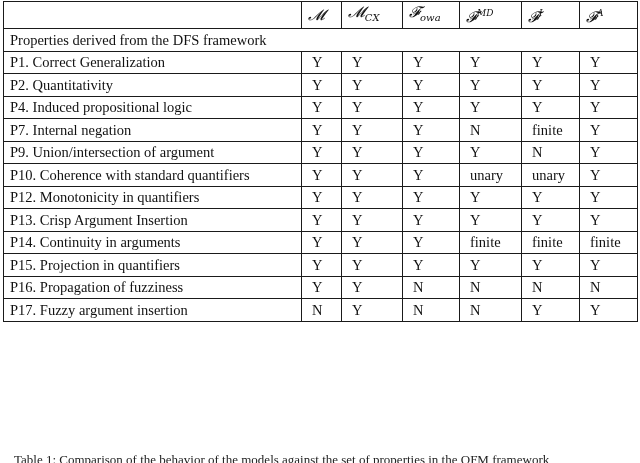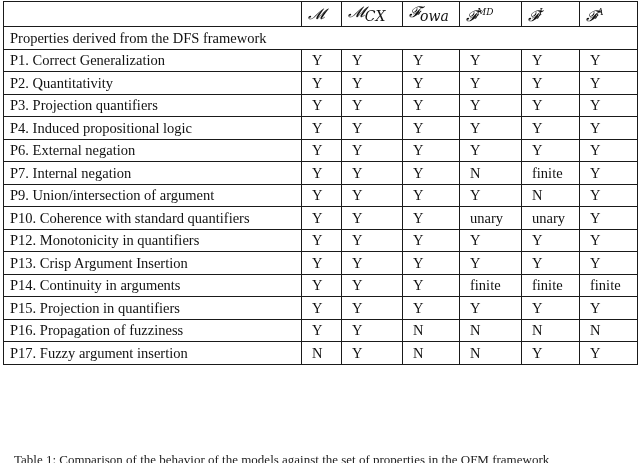--- a/index.html
+++ b/index.html
@@ -6,21 +6,21 @@
   body { width: 640px; height: 463px; overflow: hidden; position: relative;
          font-family: "Liberation Serif", "DejaVu Serif", serif; color: #111; }
   table.cmp { position: absolute; left: 3px; top: 1px; border-collapse: collapse;
               width: 634px; table-layout: fixed; font-size: 14.5px; }
   table.cmp td, table.cmp th { border: 1.5px solid #1a1a1a; height: 21.5px; padding: 0 0 0 6px;
               font-weight: normal; text-align: left; white-space: nowrap; overflow: hidden; line-height: 20px; }
   table.cmp td.v { padding-left: 10px; }
   col.c0 { width: 298px; } col.c1 { width: 40px; } col.c2 { width: 61px; }
   col.c3 { width: 57px; } col.c4 { width: 62px; } col.c5 { width: 58px; } col.c6 { width: 58px; }
   th.h { font-style: italic; font-family: "DejaVu Serif", serif; font-size: 15px; padding-left: 8px; }
-  th.h sub { font-size: 14px; font-style: italic; }
+  th.h sub { font-size: 10px; font-style: italic; }
   th.h sup { font-size: 9px; font-style: italic; vertical-align: 6px; }
   tr.section td { border-left: 1.5px solid #1a1a1a; margin-left: 44px; }
   .caption { position: absolute; left: 14px; top: 452px; font-size: 13px; color: #222;
              white-space: nowrap; }
 </style>
 </head>
 <body>
 
 <table class="cmp">
   <colgroup>
@@ -59,39 +59,21 @@
       <tr>
         <td>P2. Quantitativity</td>
         <td class="v">Y</td>
         <td class="v">Y</td>
         <td class="v">Y</td>
         <td class="v">Y</td>
         <td class="v">Y</td>
         <td class="v">Y</td>
       </tr>
       <tr>
-        <td>P3. Projection quantifiers</td>
-        <td class="v">Y</td>
-        <td class="v">Y</td>
-        <td class="v">Y</td>
-        <td class="v">Y</td>
-        <td class="v">Y</td>
-        <td class="v">Y</td>
-      </tr>
-      <tr>
         <td>P4. Induced propositional logic</td>
-        <td class="v">Y</td>
-        <td class="v">Y</td>
-        <td class="v">Y</td>
-        <td class="v">Y</td>
-        <td class="v">Y</td>
-        <td class="v">Y</td>
-      </tr>
-      <tr>
-        <td>P6. External negation</td>
         <td class="v">Y</td>
         <td class="v">Y</td>
         <td class="v">Y</td>
         <td class="v">Y</td>
         <td class="v">Y</td>
         <td class="v">Y</td>
       </tr>
       <tr>
         <td>P7. Internal negation</td>
         <td class="v">Y</td>

